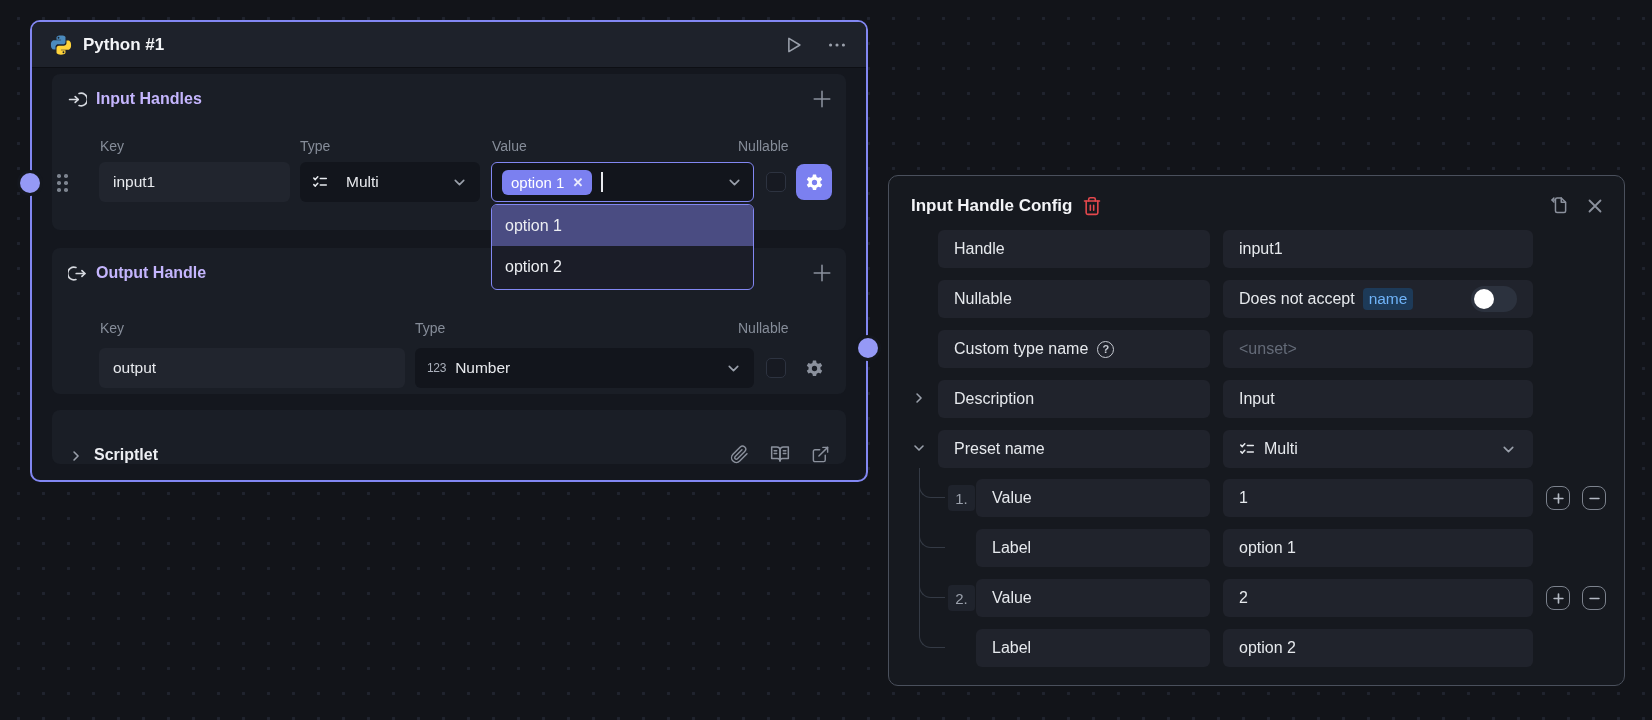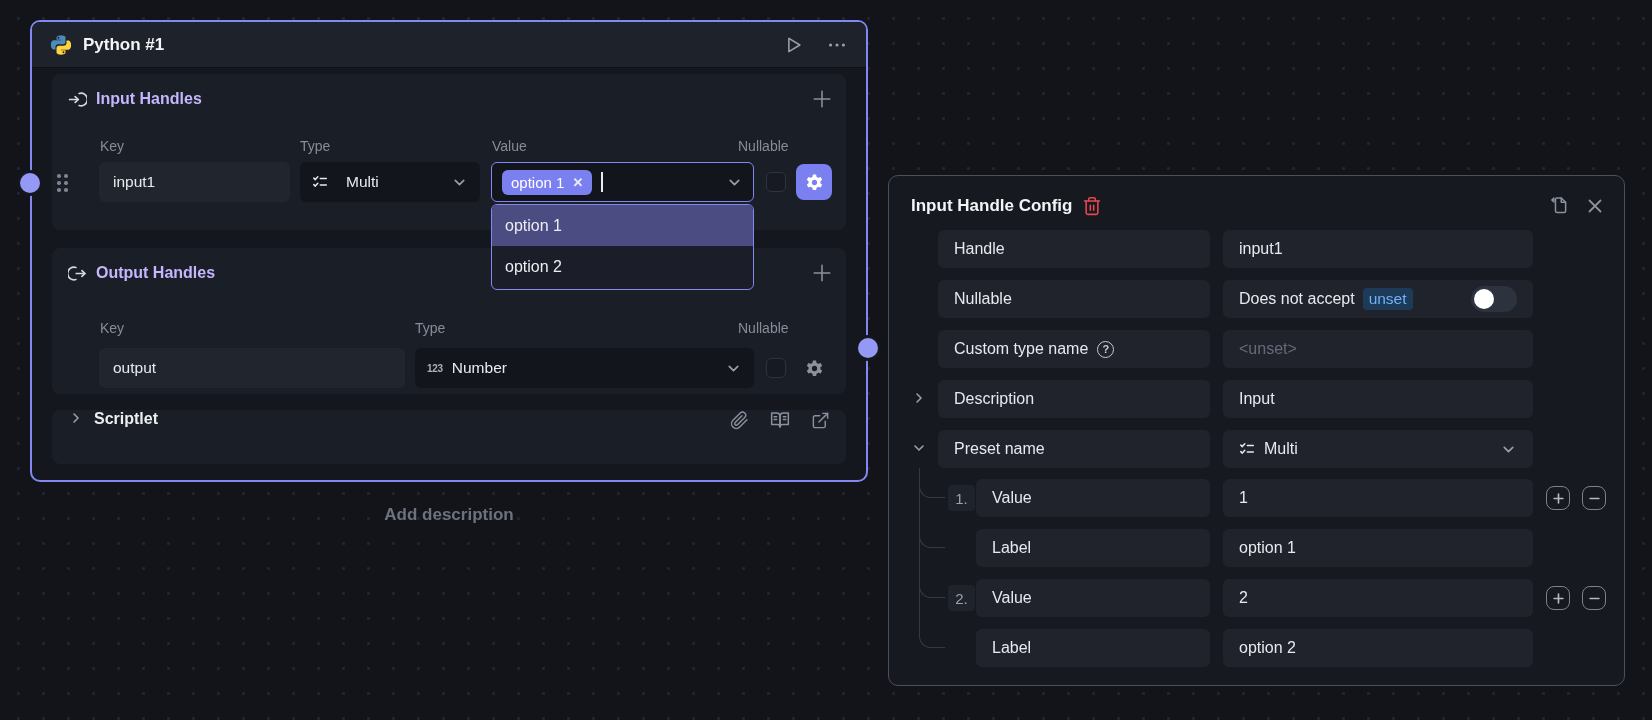--- a/index.html
+++ b/index.html
@@ -28,21 +28,21 @@
     display:flex; align-items:center; padding:0 18px; gap:11px;
   }
   .node-title{font-size:17px; font-weight:700; color:#f3f4f7; flex:1;}
   .tb-actions{display:flex; align-items:center; gap:22px; color:#9aa0ab;}
   .icon-btn{display:flex; align-items:center; justify-content:center; cursor:pointer;}
   .section{
     position:absolute; left:20px; width:794px; background:#1a1e26; border-radius:8px;
   }
   .sec-input{top:52px; height:156px;}
   .sec-output{top:226px; height:146px;}
-  .sec-script{top:388px; height:54px; display:flex; align-items:flex-start; padding:0 16px; gap:10px;}
+  .sec-script{top:388px; height:54px; display:flex; align-items:flex-end; padding:0 16px; gap:10px;}
   .sec-header{
     position:absolute; top:13px; left:16px; right:14px; height:24px;
     display:flex; align-items:center; gap:9px; color:#d6d9df;
   }
   .sec-title{font-size:16px; font-weight:600; color:#c4b5fd;}
   .sec-plus{margin-left:auto; color:#8b919d;}
   .col{position:absolute; font-size:14px; color:#868d99;}
   .hrow{position:absolute; left:0; right:0; height:40px;}
   .sec-input .hrow{top:88px;}
   .sec-output .hrow{top:100px;}
@@ -54,21 +54,21 @@
   .tinput{
     position:absolute; top:0; height:40px; background:#21252e; border:none; border-radius:6px;
     color:#e8eaee; font-size:15.5px; padding:0 14px; font-family:inherit; outline:none;
   }
   .tselect{
     position:absolute; top:0; height:40px; background:#12151c; border-radius:6px;
     display:flex; align-items:center; gap:9px; padding:0 12px; font-size:15.5px;
     color:#e8eaee; cursor:pointer;
   }
   .tselect .chev{margin-left:auto; color:#9aa0ab;}
-  .num-badge{font-size:10px; font-weight:700; letter-spacing:-.3px; color:#aab0bb;}
+  .num-badge{font-size:12px; font-weight:400; letter-spacing:-.3px; color:#aab0bb;}
   .vselect{
     position:absolute; top:0; height:40px; background:#12151c; border:1.5px solid var(--accent);
     border-radius:6px; display:flex; align-items:center; gap:9px; padding:0 10px; cursor:text;
   }
   .chip{
     display:inline-flex; align-items:center; gap:8px; background:var(--chip-bg); color:#fff;
     border-radius:6px; padding:4px 9px; font-size:15px; font-weight:500; white-space:nowrap;
   }
   .chip .x{font-size:13px; font-weight:700; opacity:.85; cursor:pointer;}
   .caret{width:2px; height:20px; background:#e8eaee;}
@@ -254,21 +254,21 @@
 
     <div class="section sec-output">
       <div class="sec-header">
         <span>
           <svg width="19" height="19" viewBox="0 0 18 18" fill="none" stroke="currentColor" stroke-width="1.6" stroke-linecap="round" stroke-linejoin="round">
               <path d="M7.5 3.3a6 6 0 1 0 0 11.4"></path>
               <path d="M7.8 9H16"></path>
               <path d="M13.2 6.2 16 9l-2.8 2.8"></path>
             </svg>
         </span>
-        <span class="sec-title">Output Handles</span>
+        <span class="sec-title">Output Handle</span>
         <span class="sec-plus icon-btn">
           <svg width="20" height="20" viewBox="0 0 18 18" fill="none" stroke="currentColor" stroke-width="1.4" stroke-linecap="round">
               <path d="M9 2v14M2 9h14"></path>
             </svg>
         </span>
       </div>
       <span class="col" style="left:48px; top:72px">Key</span>
       <span class="col" style="left:363px; top:72px">Type</span>
       <span class="col" style="left:686px; top:72px">Nullable</span>
       <div class="hrow">
@@ -318,21 +318,20 @@
               <path d="M10 14 21 3"></path>
             </svg>
         </span>
       </span>
     </div>
 
     <span class="port port-left"></span>
     <span class="port port-right"></span>
   </div>
 
-  <div class="add-desc">Add description</div>
 
   <div class="config">
     <div class="cfg-header">
       <span class="cfg-title">Input Handle Config</span>
       <span class="icon-btn" style="color:var(--trash-red)">
         <svg width="20" height="20" viewBox="0 0 24 24" fill="none" stroke="currentColor" stroke-width="1.9" stroke-linecap="round" stroke-linejoin="round">
             <path d="M3 6h18"></path>
             <path d="M19 6v14a2 2 0 0 1-2 2H7a2 2 0 0 1-2-2V6"></path>
             <path d="M8 6V4a2 2 0 0 1 2-2h4a2 2 0 0 1 2 2v2"></path>
             <path d="M10 11v6M14 11v6"></path>
@@ -357,21 +356,21 @@
 
     <div class="crow" style="top:54px">
       <div class="ccell clabel">Handle</div>
       <div class="ccell cvalue">input1</div>
     </div>
 
     <div class="crow" style="top:104px">
       <div class="ccell clabel">Nullable</div>
       <div class="ccell cvalue">
         <span>Does not accept</span>
-        <span class="null-badge">unset</span>
+        <span class="null-badge">name</span>
         <span class="toggle">
             <span class="knob"></span>
           </span>
       </div>
     </div>
 
     <div class="crow" style="top:154px">
       <div class="ccell cvalue muted">&lt;unset&gt;</div>
       <div class="ccell clabel">
         <span>Custom type name</span>

